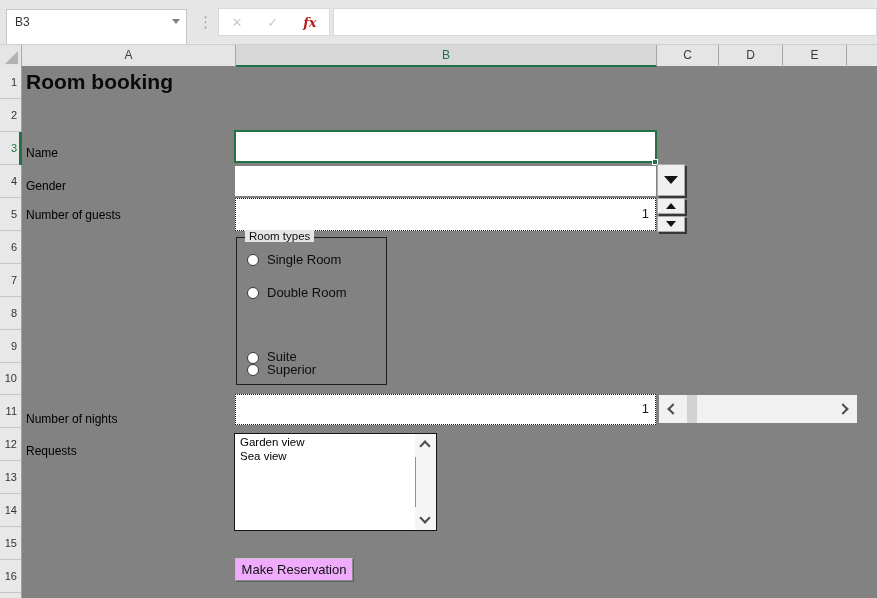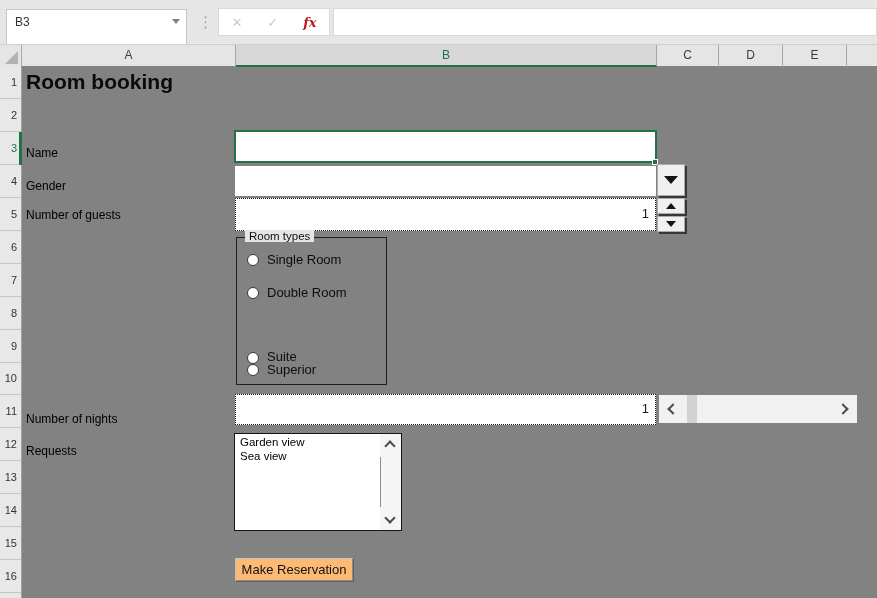--- a/index.html
+++ b/index.html
@@ -77,28 +77,28 @@
   .nights-box { left:235px; top:394px; width:421px; height:31px; line-height:28px; }
   .hscroll { left:659px; top:395px; width:198px; height:28px; background:#f1f1f1; }
   .hthumb { left:28px; top:0; width:10px; height:28px; background:#d2d2d2; }
   .chev { width:8px; height:8px; border:0 solid #4d4d4d; }
   .chev-left  { border-left-width:2px;  border-bottom-width:2px; transform:rotate(45deg); }
   .chev-right { border-top-width:2px;   border-right-width:2px;  transform:rotate(45deg); }
   .chev-up    { border-top-width:2px;   border-left-width:2px;   transform:rotate(45deg); }
   .chev-down  { border-bottom-width:2px;border-right-width:2px;  transform:rotate(45deg); }
   .hs-left { left:10px; top:10px; } .hs-right { right:10px; top:10px; }
 
-  .listbox { left:234px; top:433px; width:168px; height:98px; background:#fff; border:1px solid #161616; }
+  .listbox { left:234px; top:433px; width:203px; height:98px; background:#fff; border:1px solid #161616; }
   .list-items { left:0; top:2px; right:21px; position:absolute; }
   .list-item { font-size:11.5px; line-height:13.5px; padding-left:5px; color:#000; white-space:nowrap; }
   .vscroll { position:absolute; right:0; top:0; width:21px; height:96px; background:#f5f5f5; }
   .vs-line { position:absolute; left:0; top:23px; width:1px; height:50px; background:#8f8f8f; }
   .vs-up { left:6px; top:8px; } .vs-down { left:6px; bottom:8px; }
 
-  .make-btn { left:235px; top:558px; width:118px; height:23px; background:#fdba74;
+  .make-btn { left:235px; top:558px; width:118px; height:23px; background:#f0abfc;
               border:1px solid #c3c3c3; border-right-color:#8a8a8a; border-bottom-color:#8a8a8a;
               box-shadow:1px 1px 0 rgba(0,0,0,0.25);
               display:flex; align-items:center; justify-content:center; font-size:13px; color:#111; }
 </style>
 </head>
 <body>
 
 <div class="abs topbar">
   <div class="abs namebox">B3</div>
   <div class="abs namebox-arrow"></div>

